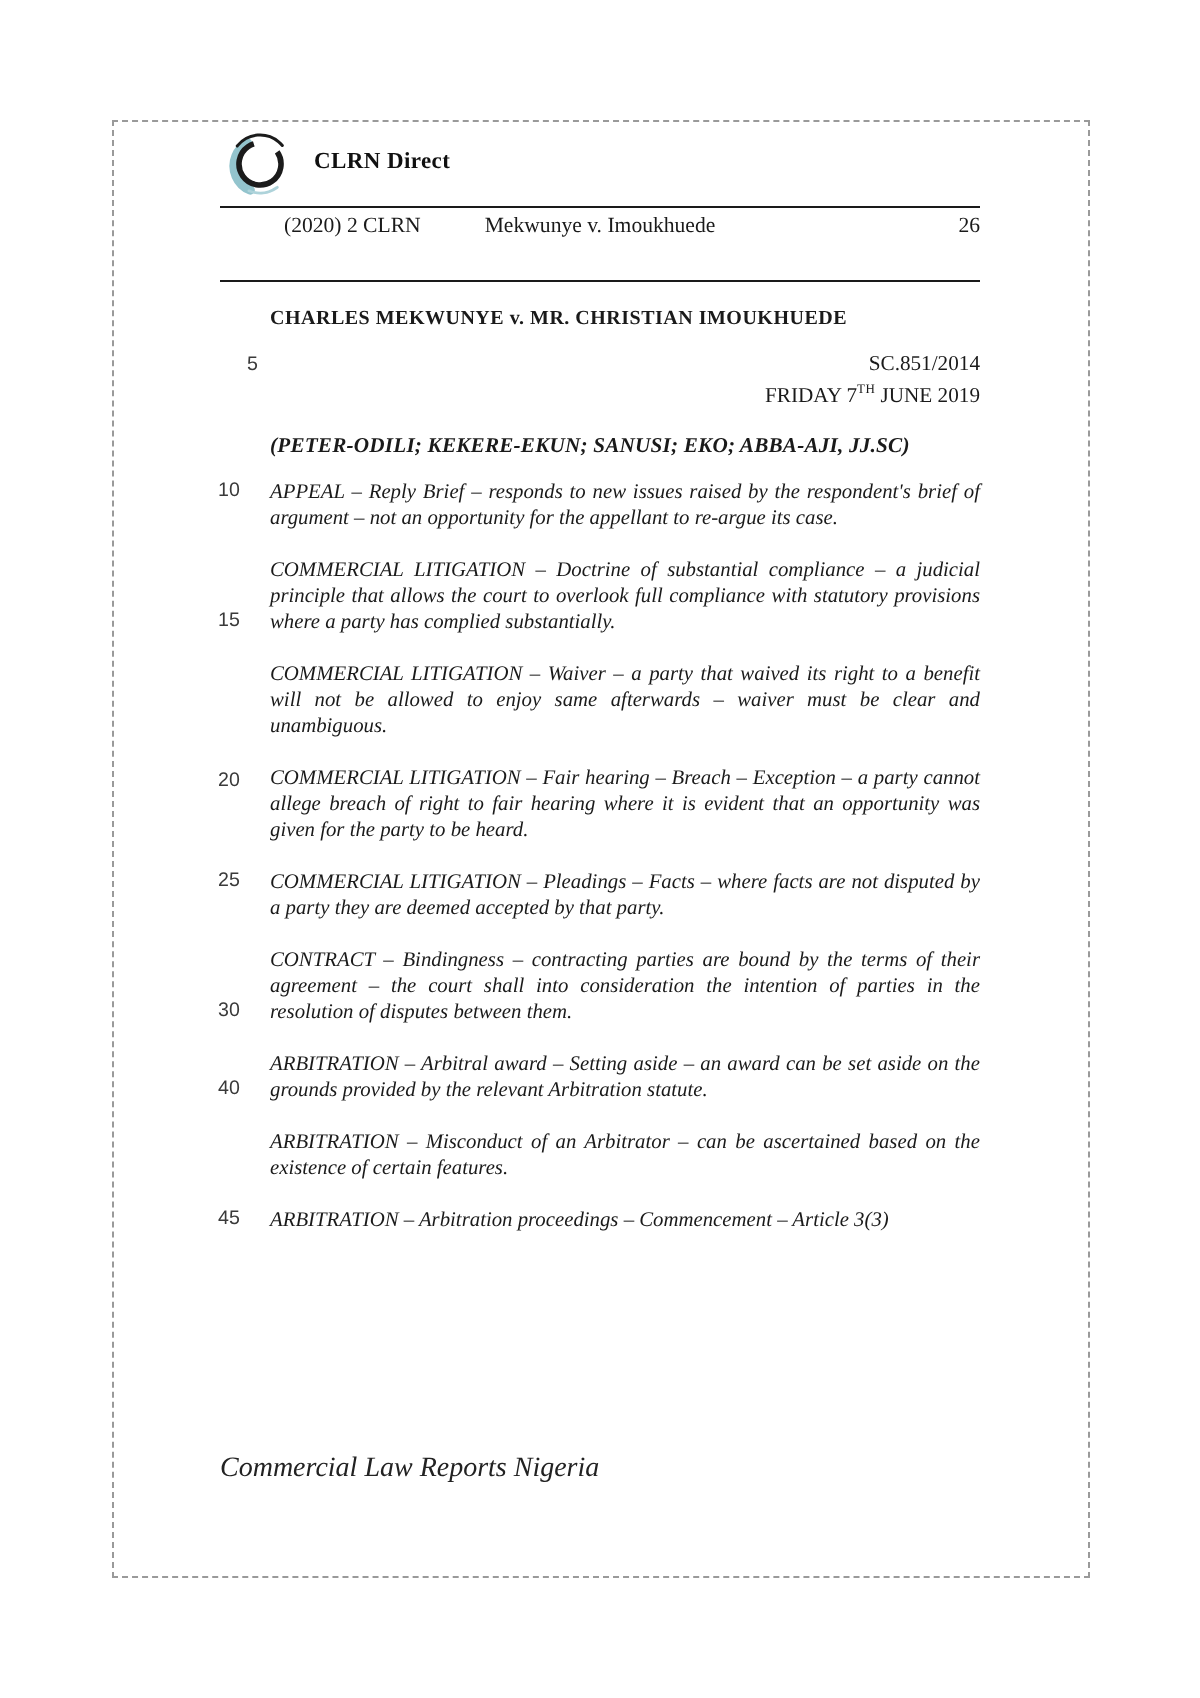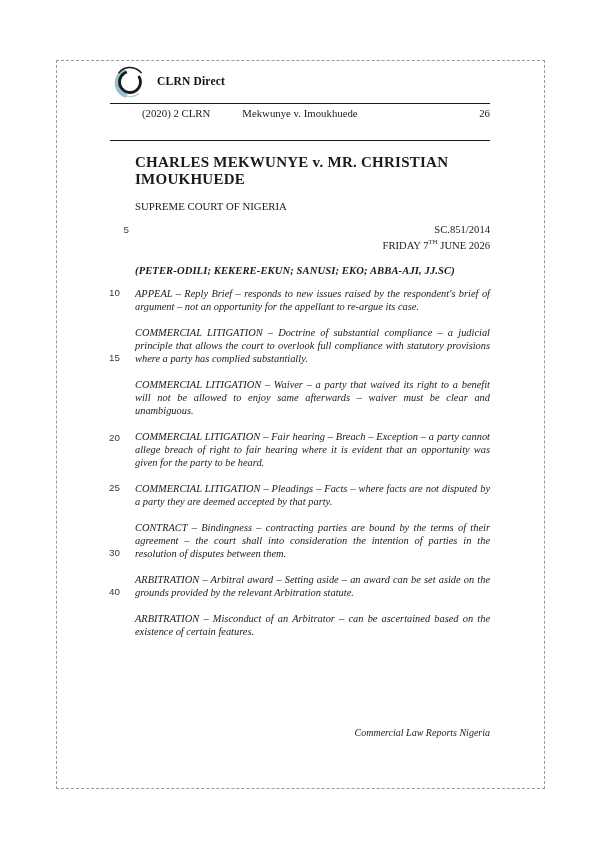--- a/index.html
+++ b/index.html
@@ -22,39 +22,39 @@
   .running-head{
     display:grid;grid-template-columns:1fr auto 1fr;align-items:center;
     font-size:10.8px;padding:3px 0 2px 0;
   }
   .running-head .rh-left{text-align:center;}
   .running-head .rh-center{text-align:center;}
   .running-head .rh-right{text-align:right;}
   .rule2{margin-top:19px;}
   
   .body-col{margin-left:25px;width:355px;margin-top:13px;}
-  .case-title{font-weight:bold;font-size:15px;letter-spacing:.25px;margin:0 0 12px 0;}
+  .case-title{font-weight:bold;font-size:10px;letter-spacing:.25px;margin:0 0 12px 0;}
   .court{font-size:10.8px;margin:0 0 12px 0;}
   .citation{position:relative;text-align:right;font-size:10.6px;line-height:12.5px;margin:0 0 12px 0;}
   .citation sup{font-size:6.5px;vertical-align:super;letter-spacing:.2px;}
   .judges{font-weight:bold;font-style:italic;font-size:10.6px;margin:0 0 11px 0;letter-spacing:.1px;}
   
   .para{position:relative;margin:0 0 13px 0;}
   .para-text{
     margin:0;font-weight:normal;font-style:italic;font-size:10.4px;line-height:13px;
     text-align:justify;text-align-last:left;
   }
   .line-no{
     position:absolute;left:-26px;top:0;width:20px;
     font-family:"Liberation Sans","DejaVu Sans",sans-serif;
     font-style:normal;font-weight:normal;font-size:9.8px;color:#3a3a3a;
   }
   .footer{
-    position:absolute;left:110px;top:727px;width:380px;text-align:right;
-    font-style:italic;font-size:10px;color:#222;
+    position:absolute;left:110px;top:727px;width:380px;text-align:left;
+    font-style:italic;font-size:14px;color:#222;
   }
 </style>
 </head>
 <body>
 
 <div class="trim-border"></div>
 
 <div class="doc">
 
   <div class="brand-row">
@@ -74,26 +74,25 @@
     <span class="rh-center">Mekwunye v. Imoukhuede</span>
     <span class="rh-right">26</span>
   </div>
 
   <hr class="rule rule2">
 
   <div class="body-col">
 
     <p class="case-title">CHARLES MEKWUNYE v. MR. CHRISTIAN IMOUKHUEDE</p>
 
-    <p class="court">SUPREME COURT OF NIGERIA</p>
 
     <div class="citation">
       <span class="line-no">5</span>
       <span>SC.851/2014</span><br>
-      <span><span>FRIDAY 7</span><sup>TH</sup><span> JUNE 2026</span></span>
+      <span><span>FRIDAY 7</span><sup>TH</sup><span> JUNE 2019</span></span>
     </div>
 
     <p class="judges">(PETER-ODILI; KEKERE-EKUN; SANUSI; EKO; ABBA-AJI, JJ.SC)</p>
 
     <div id="paras">
   <div class="para">
     <span class="line-no" style="top: 0px;">10</span>
     <p class="para-text">APPEAL – Reply Brief – responds to new issues raised by the respondent's brief of argument – not an opportunity for the appellant to re-argue its case.</p>
   </div>
 
@@ -127,18 +126,22 @@
   <div class="para">
     <span class="line-no" style="top: 13px;">40</span>
     <p class="para-text">ARBITRATION – Arbitral award – Setting aside – an award can be set aside on the grounds provided by the relevant Arbitration statute.</p>
   </div>
 
   <div class="para">
 
     <p class="para-text">ARBITRATION – Misconduct of an Arbitrator – can be ascertained based on the existence of certain features.</p>
   </div>
 
+  <div class="para">
+    <span class="line-no" style="top: 0px;">45</span>
+    <p class="para-text">ARBITRATION – Arbitration proceedings – Commencement – Article 3(3)</p>
+  </div>
 </div>
 
   </div>
 </div>
 
 <div class="footer">Commercial Law Reports Nigeria</div>
 
 </body></html>

